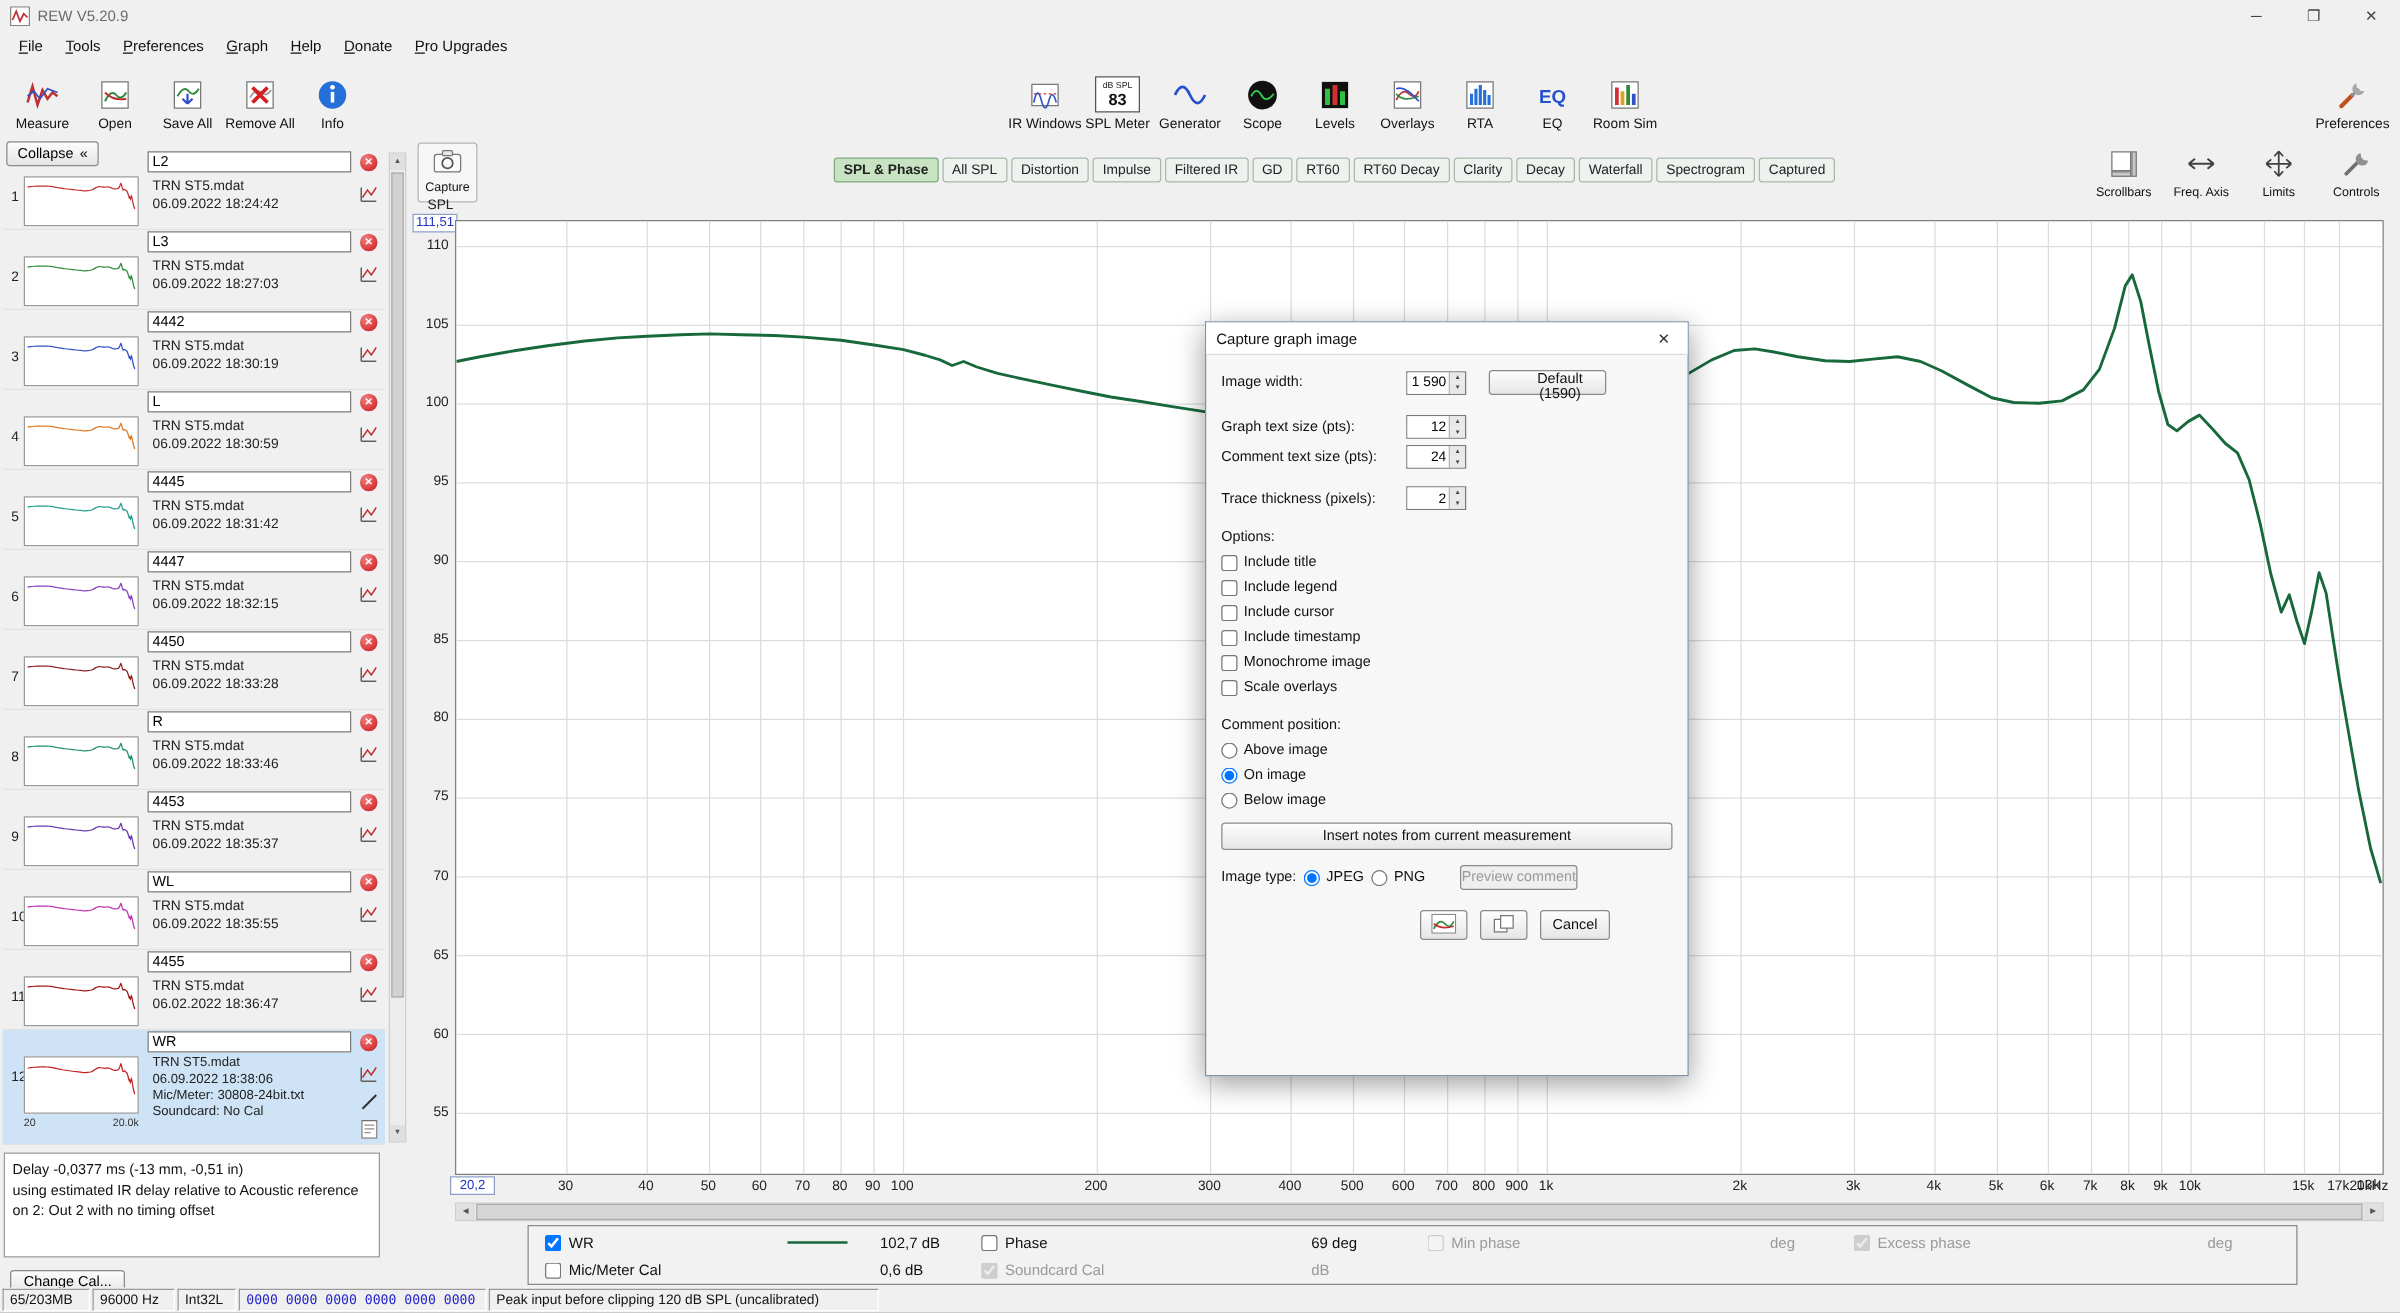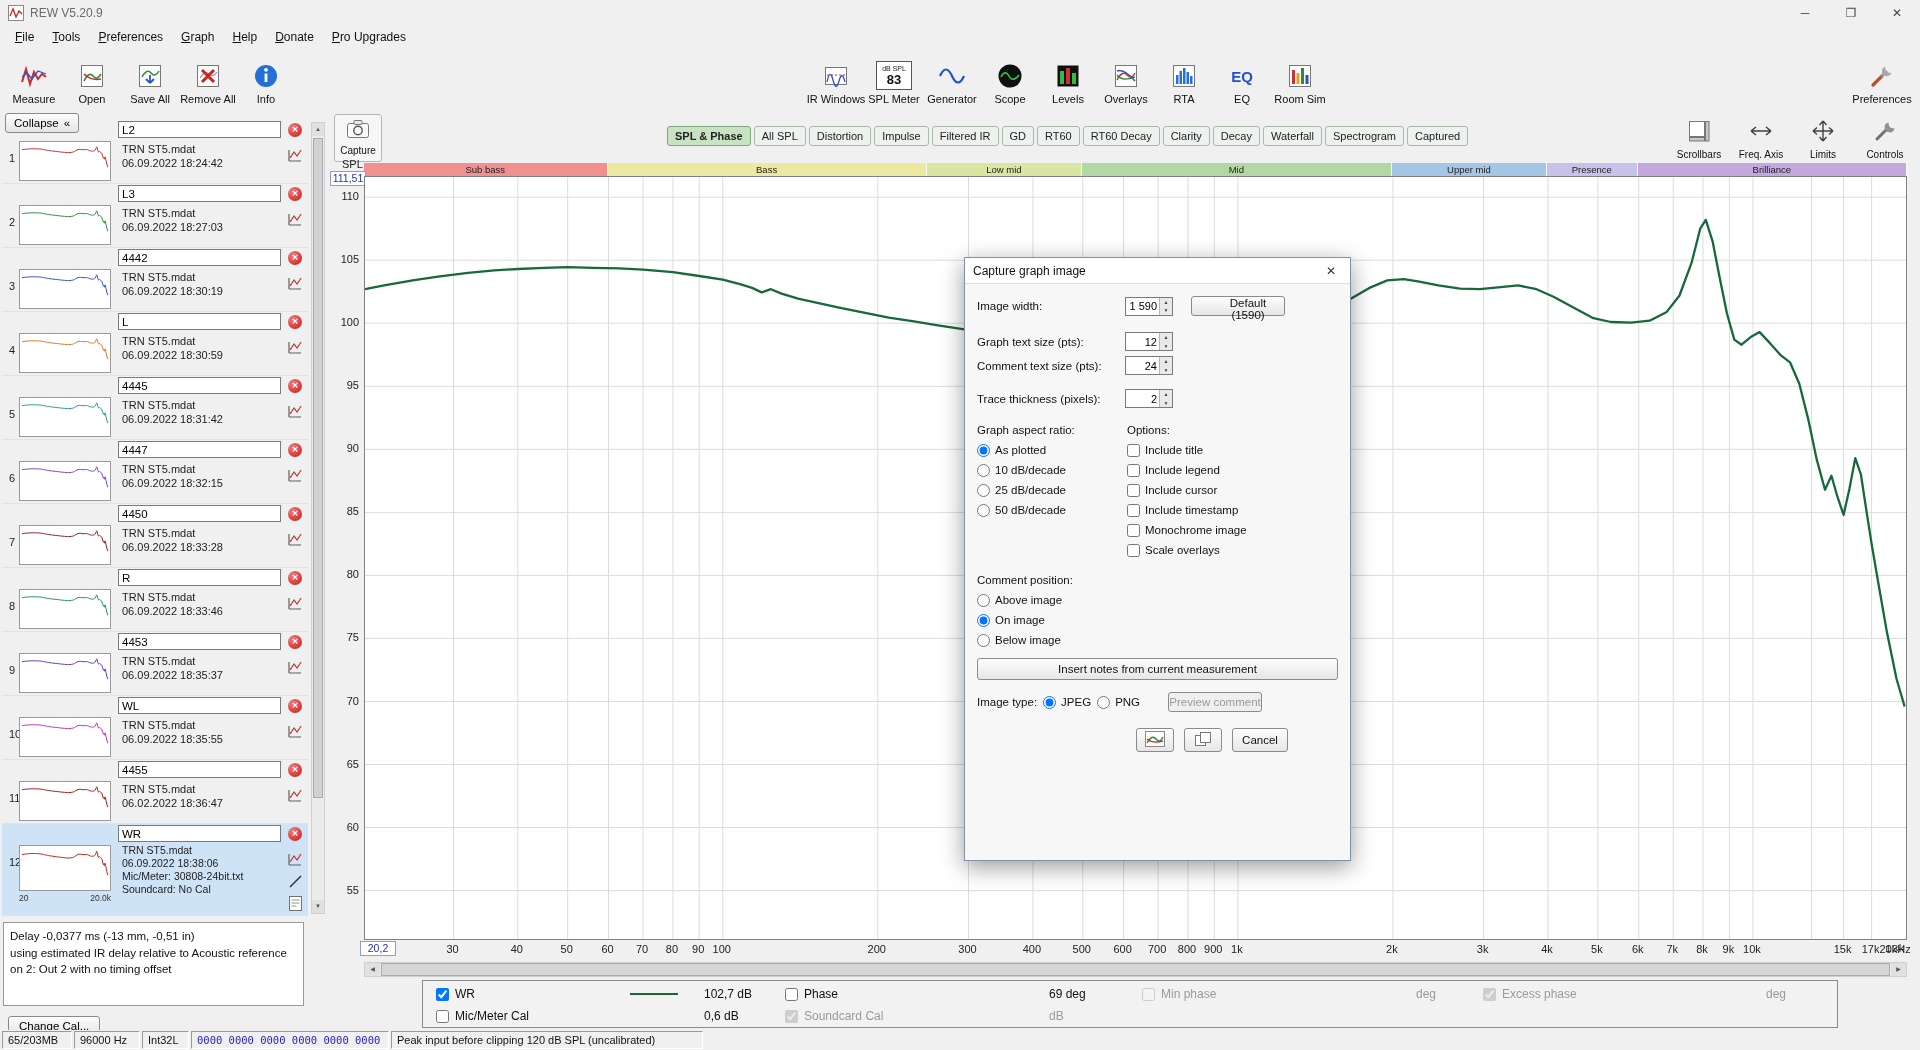--- a/index.html
+++ b/index.html
@@ -564,29 +564,20 @@
         </div>
         <div class="gr-btn">
           <span><svg width="24" height="24" viewBox="0 0 24 24">
               <path d="M4 20 L13 11" stroke="#707070" stroke-width="3" stroke-linecap="round"></path>
               <path d="M15.5 3.5 a5 5 0 1 0 6 6 l-3.5 -0.5 -2 -2 z" fill="#909090"></path>
             </svg></span>
           <span class="gr-lb">Controls</span>
         </div>
       </div>
 
-    <div class="bands" id="bands">
-        <div class="band" style="left: 0px; width: 243.5px; background: rgb(240, 144, 144);">Sub bass</div>
-        <div class="band" style="left: 243.5px; width: 319.2px; background: rgb(236, 233, 160);">Bass</div>
-        <div class="band" style="left: 562.8px; width: 155.1px; background: rgb(216, 230, 162);">Low mid</div>
-        <div class="band" style="left: 717.8px; width: 310.1px; background: rgb(178, 216, 166);">Mid</div>
-        <div class="band" style="left: 1027.9px; width: 155.1px; background: rgb(166, 198, 230);">Upper mid</div>
-        <div class="band" style="left: 1183px; width: 90.7px; background: rgb(198, 194, 234);">Presence</div>
-        <div class="band" style="left: 1273.7px; width: 269.3px; background: rgb(194, 168, 220);">Brilliance</div>
-      </div>
 
     <span class="spl-title">SPL</span>
     <span class="ycursor">111,51</span>
     <div class="yaxis" id="yaxis">
         <span class="ytick" style="top: 14.2px;">110</span>
         <span class="ytick" style="top: 77.2px;">105</span>
         <span class="ytick" style="top: 140.2px;">100</span>
         <span class="ytick" style="top: 203.3px;">95</span>
         <span class="ytick" style="top: 266.3px;">90</span>
         <span class="ytick" style="top: 329.4px;">85</span>
@@ -777,39 +768,20 @@
         <span class="spin">
           <input value="2" style="">
           <span class="spin-arrows">
               <span>▲</span>
               <span>▼</span>
             </span>
         </span>
       </div>
 
       <div class="dl-cols">
-        <div class="dl-col-left">
-          <div class="dl-sec">Graph aspect ratio:</div>
-          <label class="opt-row">
-            <input type="radio" name="aspect" checked="" style="">
-            <span>As plotted</span>
-          </label>
-          <label class="opt-row">
-            <input type="radio" name="aspect" style="">
-            <span>10 dB/decade</span>
-          </label>
-          <label class="opt-row">
-            <input type="radio" name="aspect" style="">
-            <span>25 dB/decade</span>
-          </label>
-          <label class="opt-row">
-            <input type="radio" name="aspect" style="">
-            <span>50 dB/decade</span>
-          </label>
-        </div>
         <div class="dl-col-right">
           <div class="dl-sec">Options:</div>
           <label class="opt-row">
             <input type="checkbox" style="">
             <span>Include title</span>
           </label>
           <label class="opt-row">
             <input type="checkbox" style="">
             <span>Include legend</span>
           </label>

